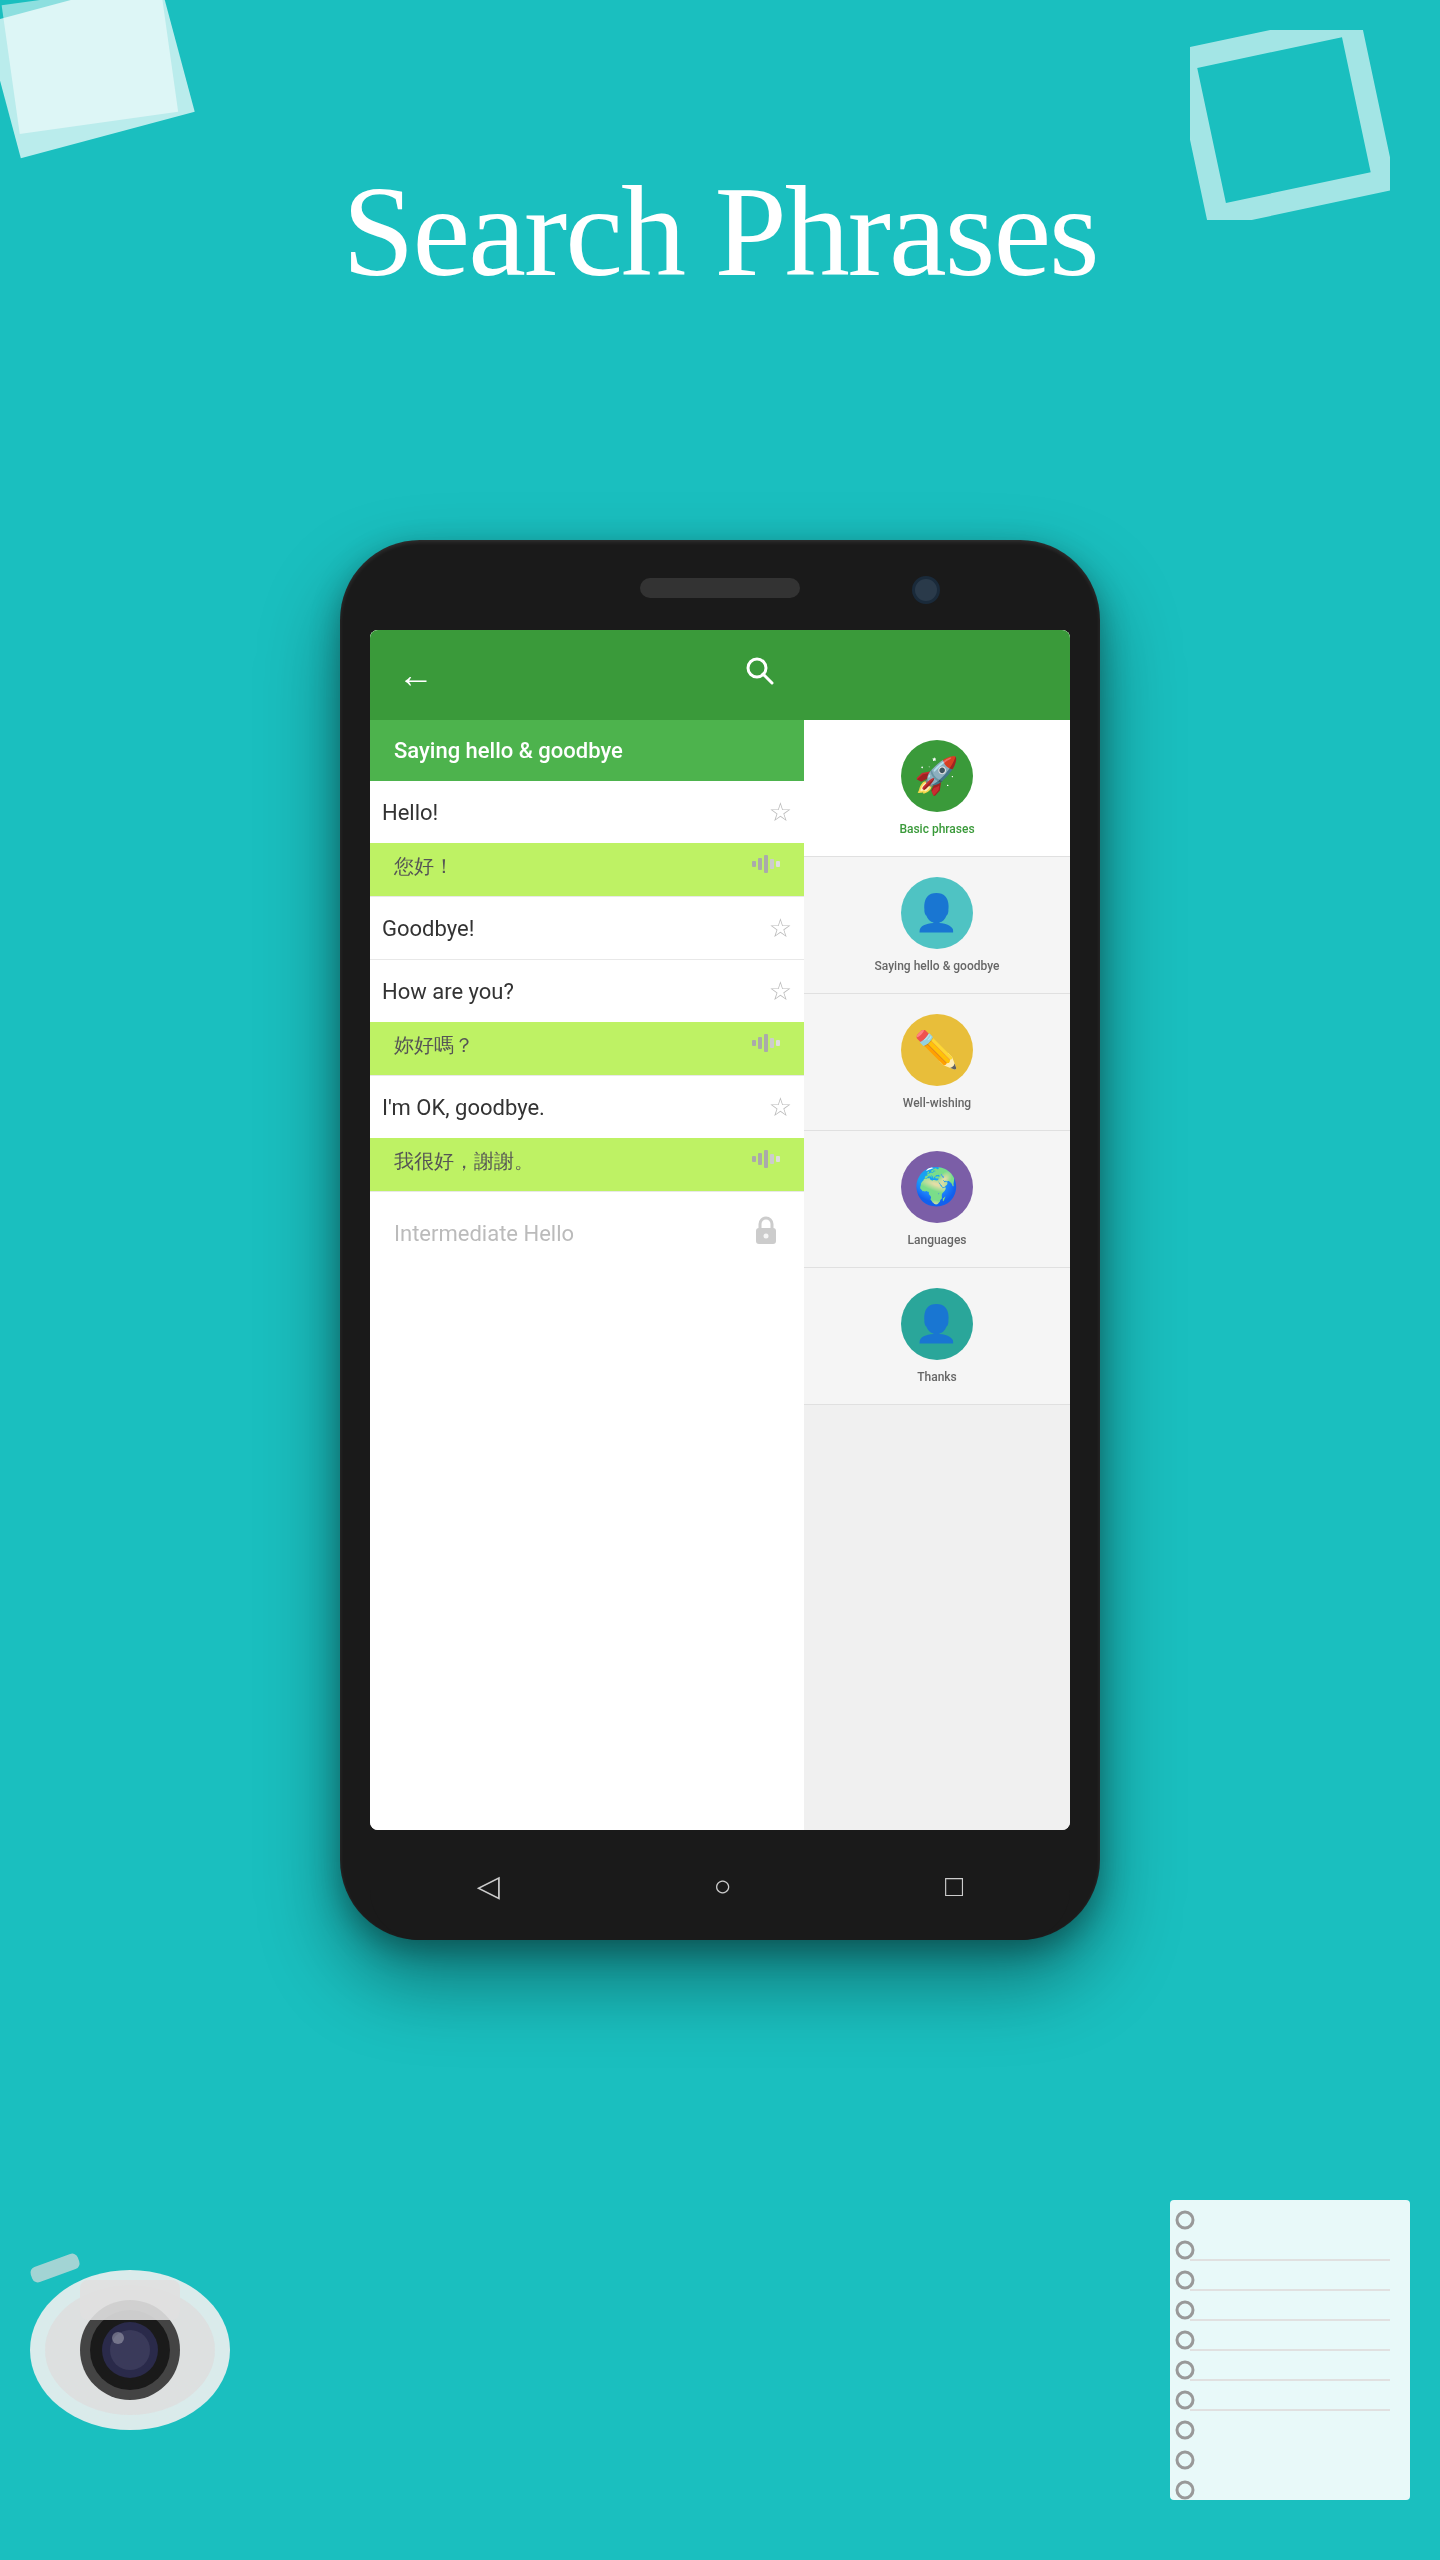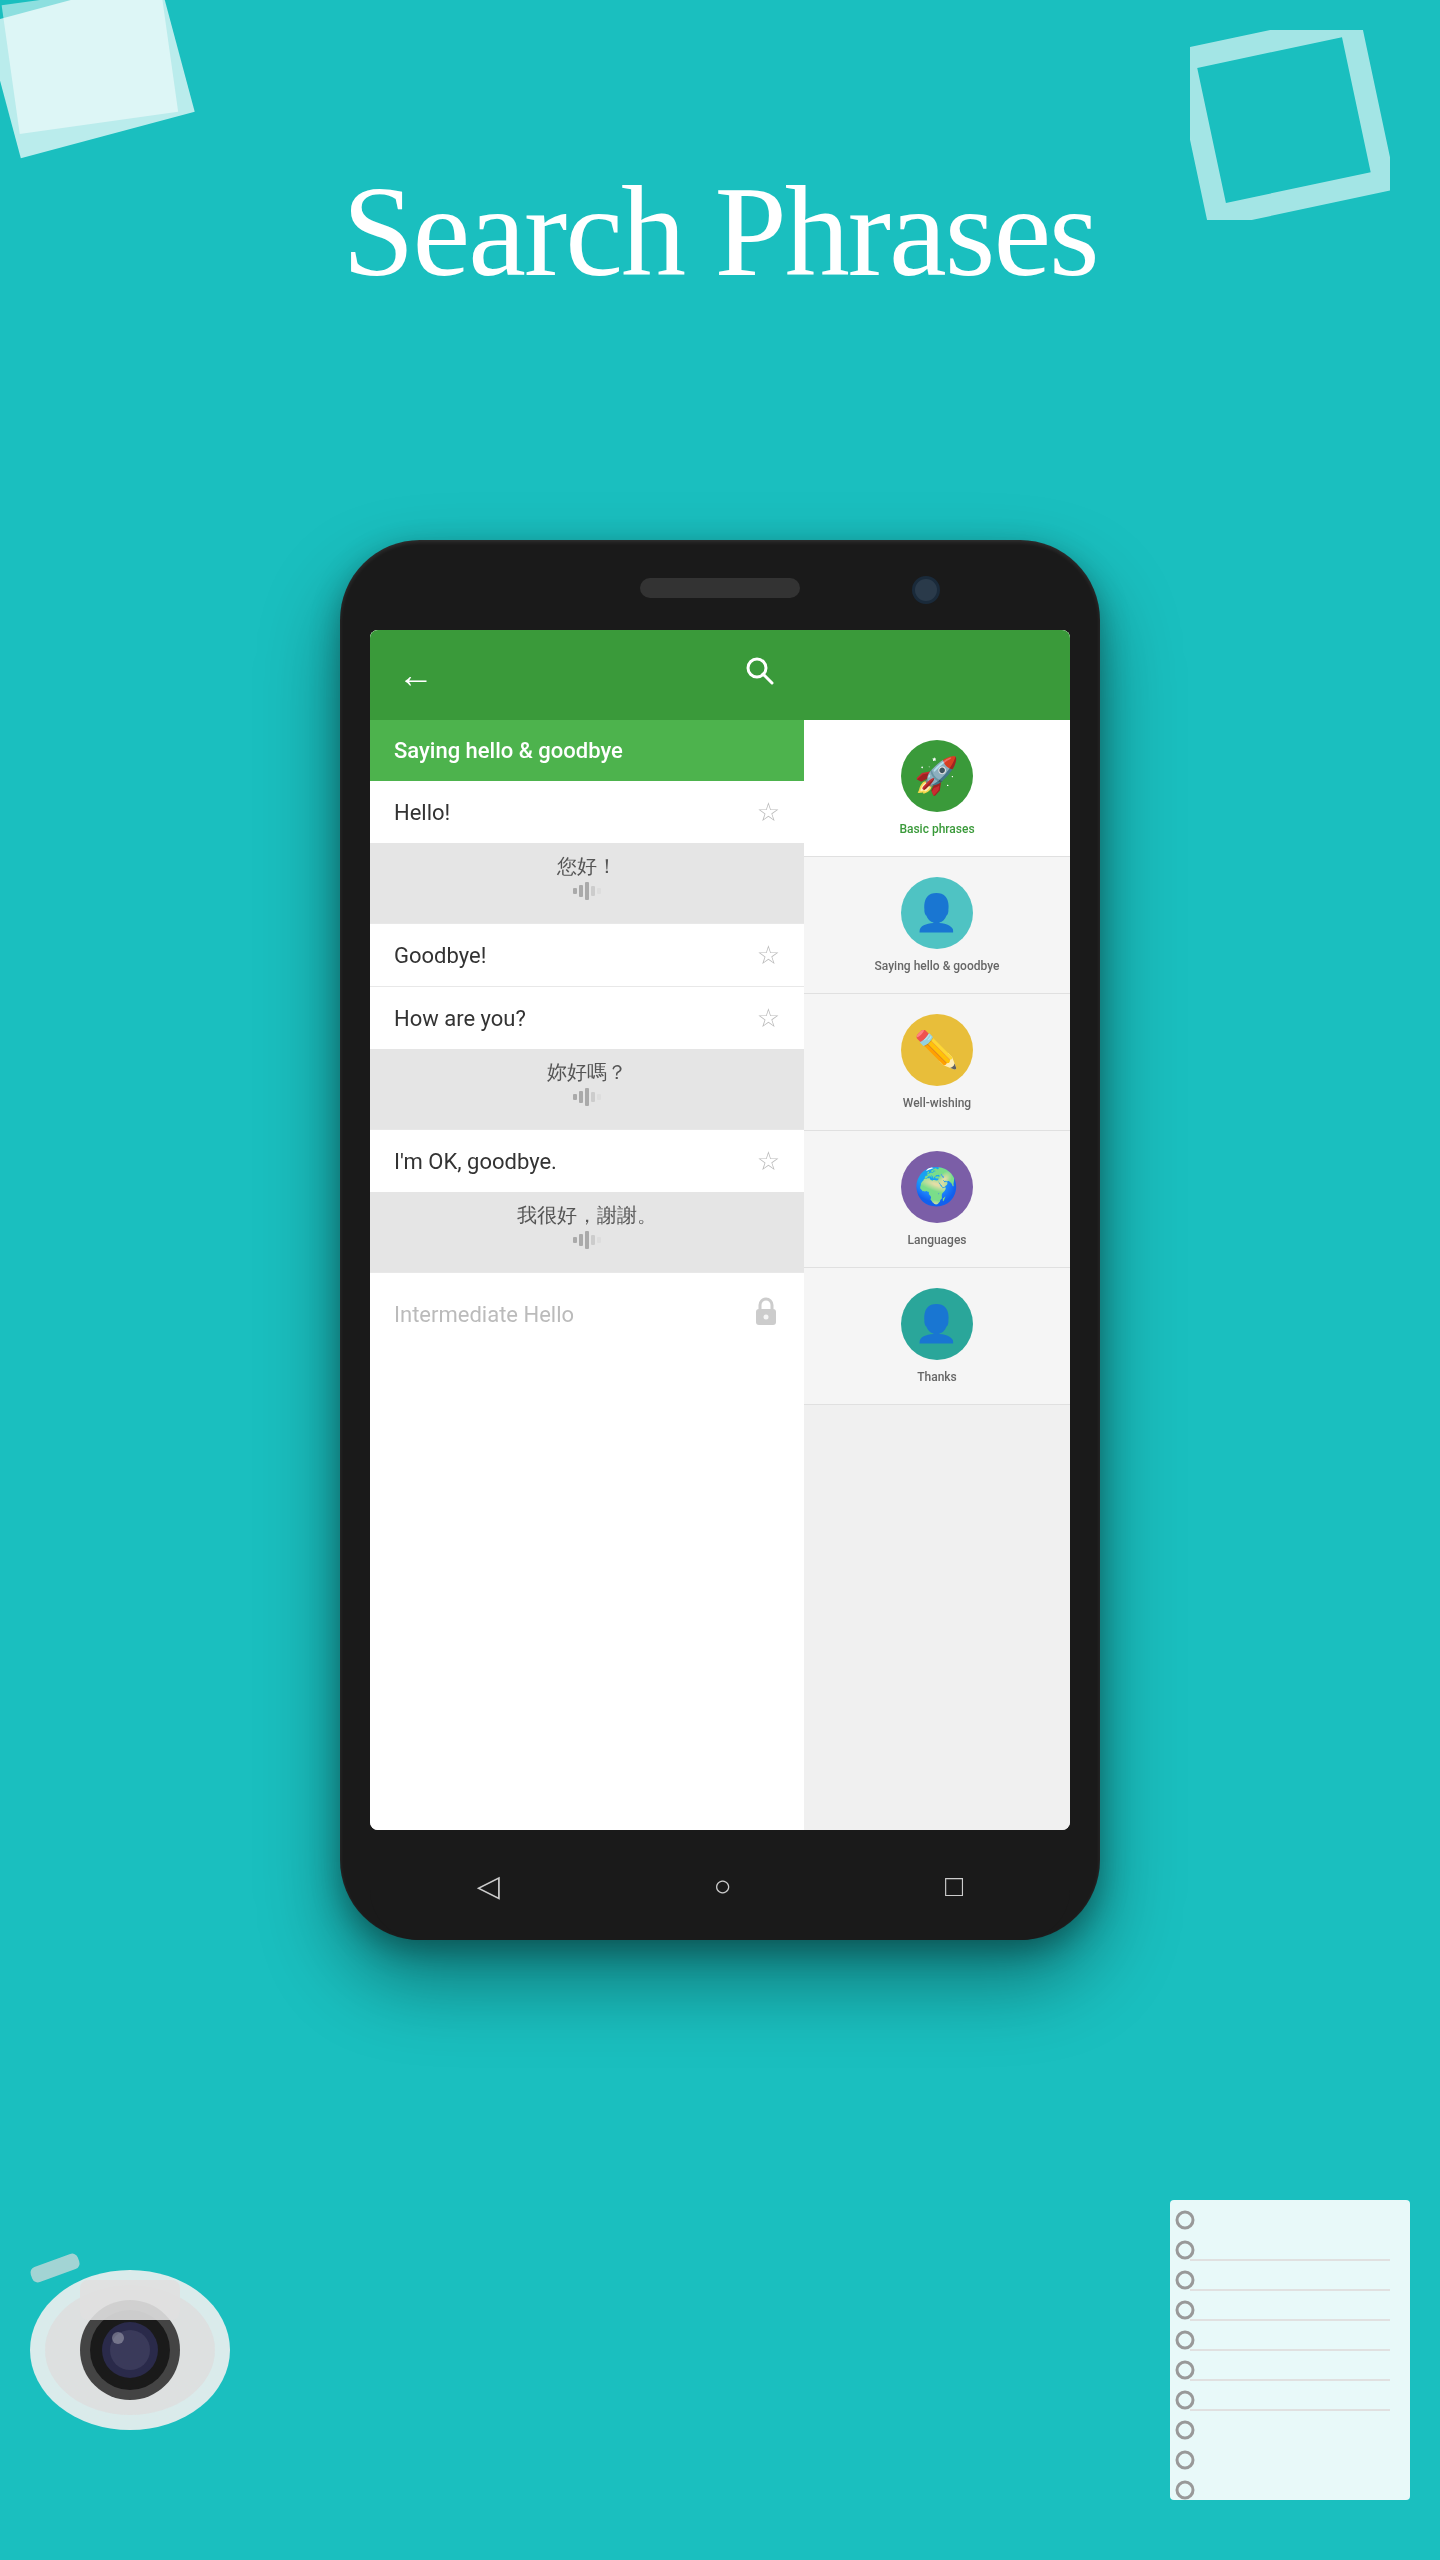--- a/index.html
+++ b/index.html
@@ -145,42 +145,41 @@
     }
 
     .phrase-item {
       border-bottom: 1px solid #e8e8e8;
     }
 
     .phrase-row {
       display: flex;
       align-items: center;
       justify-content: space-between;
-      padding: 16px 24px;
+      padding: 16px 12px;
       background: white;
     }
 
     .phrase-text {
       font-size: 22px;
       color: #333;
       font-weight: 400;
     }
 
     .phrase-star {
       color: #bbb;
       font-size: 26px;
     }
 
     .phrase-translation {
       display: flex;
-      align-items: center;
+      align-items: flex-start;
       justify-content: space-between;
       padding: 10px 24px 16px 24px;
-      background: #e5e5e5;
-      flex-direction: column;
+      background: #bef264;
     }
 
     .translation-text {
       font-size: 20px;
       color: #555;
     }
 
     .audio-icon {
       color: #aaa;
       font-size: 22px;

